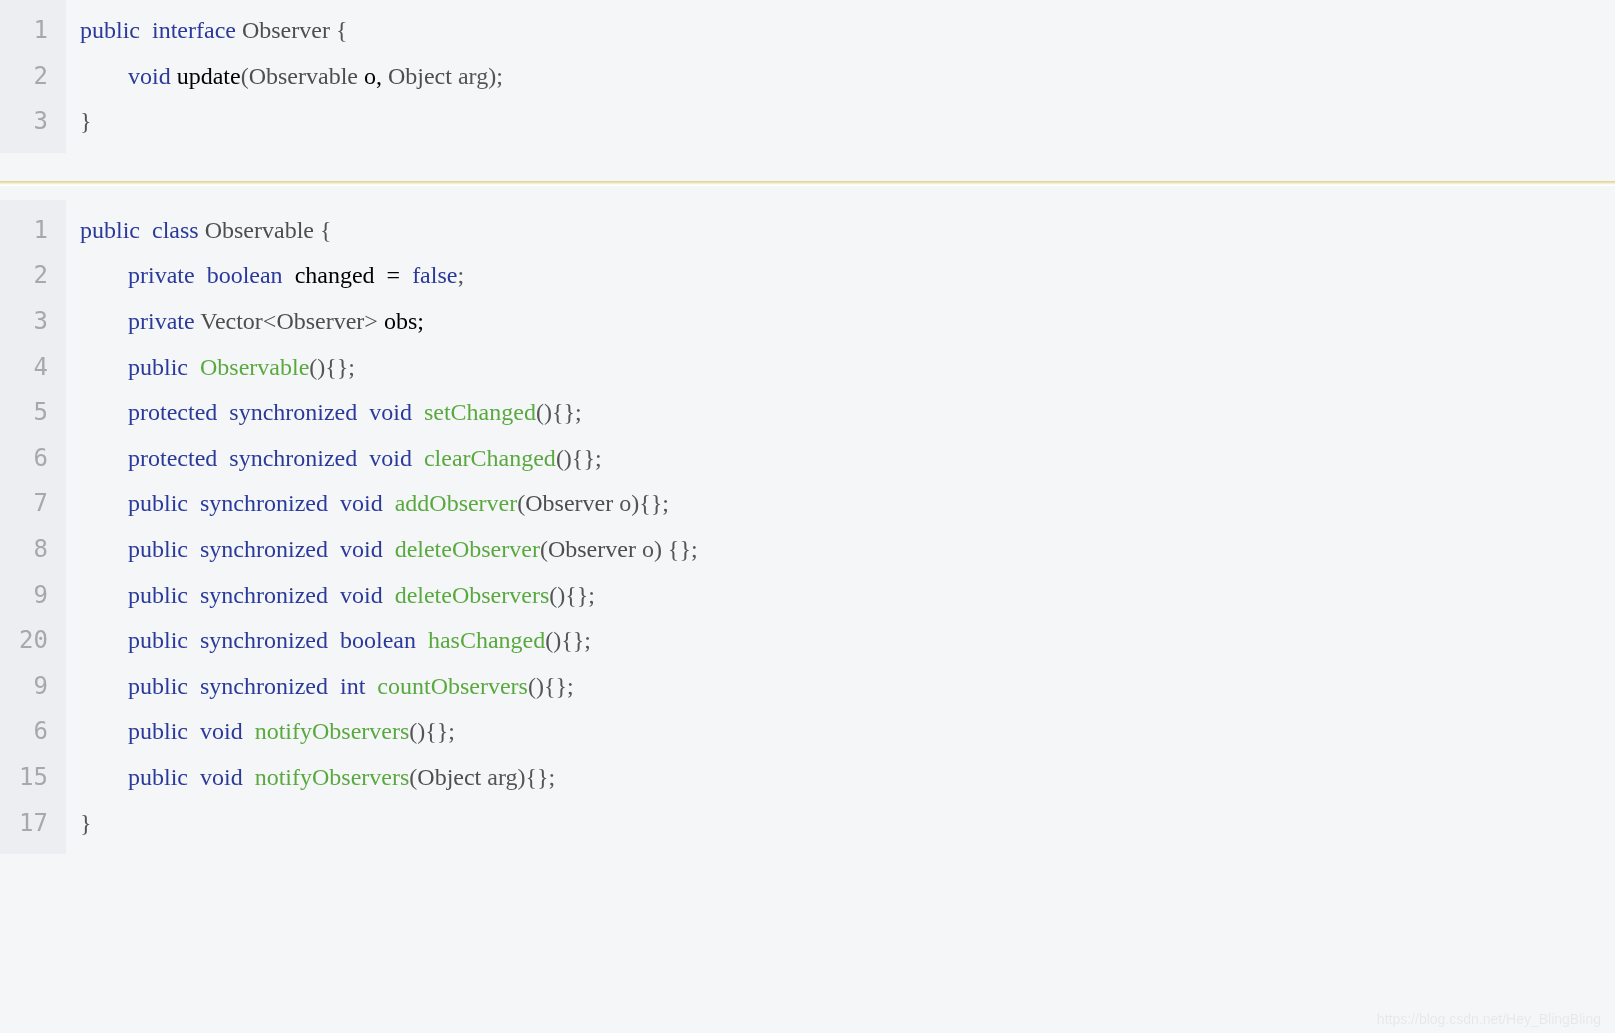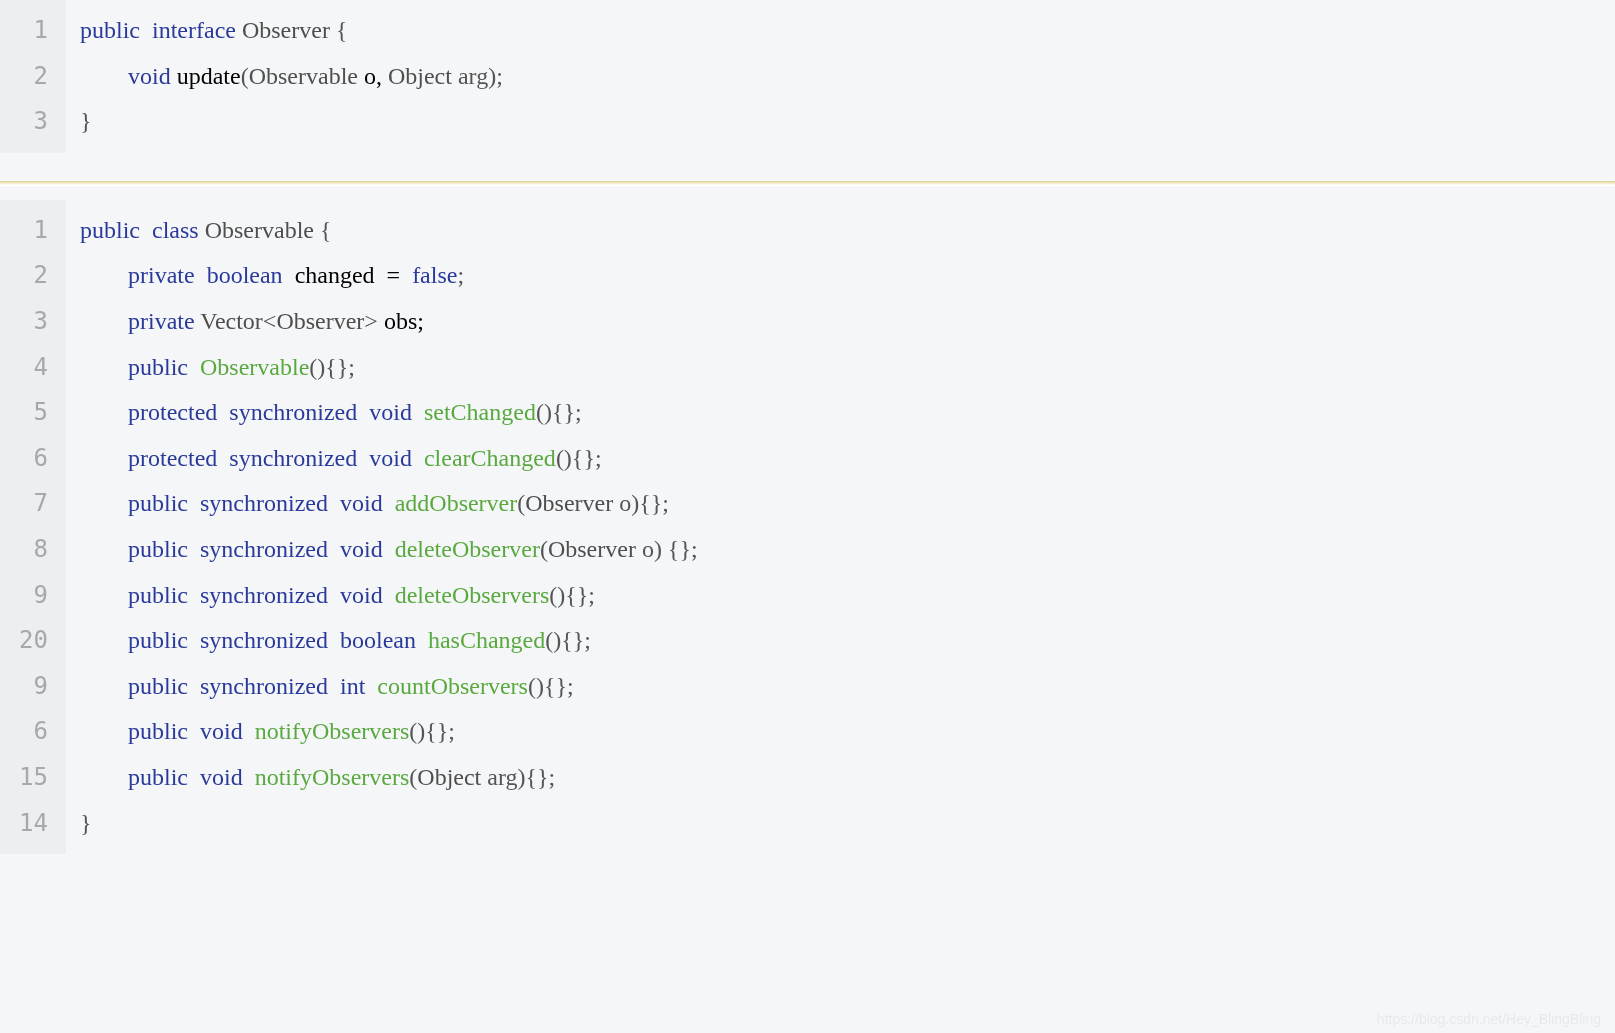--- a/index.html
+++ b/index.html
@@ -89,19 +89,19 @@
         <div>4</div>
         <div>5</div>
         <div>6</div>
         <div>7</div>
         <div>8</div>
         <div>9</div>
         <div>20</div>
         <div>9</div>
         <div>6</div>
         <div>15</div>
-        <div>14</div>
+        <div>17</div>
       </div>
     <div class="code" id="code-1"><span class="line"><span class="kw">public</span><span>  </span><span class="kw">class</span><span> </span><span class="type">Observable</span><span class="punc"> {</span></span><span class="line"><span class="indent"></span><span class="kw">private</span><span>  </span><span class="kw">boolean</span><span>  </span><span class="ident">changed  =  </span><span class="kw">false</span><span class="punc">;</span></span><span class="line"><span class="indent"></span><span class="kw">private</span><span> </span><span class="type">Vector&lt;Observer&gt;</span><span class="ident"> obs;</span></span><span class="line"><span class="indent"></span><span class="kw">public</span><span>  </span><span class="fn">Observable</span><span class="punc">(){};</span></span><span class="line"><span class="indent"></span><span class="kw">protected</span><span>  </span><span class="kw">synchronized</span><span>  </span><span class="kw">void</span><span>  </span><span class="fn">setChanged</span><span class="punc">(){};</span></span><span class="line"><span class="indent"></span><span class="kw">protected</span><span>  </span><span class="kw">synchronized</span><span>  </span><span class="kw">void</span><span>  </span><span class="fn">clearChanged</span><span class="punc">(){};</span></span><span class="line"><span class="indent"></span><span class="kw">public</span><span>  </span><span class="kw">synchronized</span><span>  </span><span class="kw">void</span><span>  </span><span class="fn">addObserver</span><span class="punc">(</span><span class="type">Observer</span><span class="punc"> o){};</span></span><span class="line"><span class="indent"></span><span class="kw">public</span><span>  </span><span class="kw">synchronized</span><span>  </span><span class="kw">void</span><span>  </span><span class="fn">deleteObserver</span><span class="punc">(</span><span class="type">Observer</span><span class="punc"> o) {};</span></span><span class="line"><span class="indent"></span><span class="kw">public</span><span>  </span><span class="kw">synchronized</span><span>  </span><span class="kw">void</span><span>  </span><span class="fn">deleteObservers</span><span class="punc">(){};</span></span><span class="line"><span class="indent"></span><span class="kw">public</span><span>  </span><span class="kw">synchronized</span><span>  </span><span class="kw">boolean</span><span>  </span><span class="fn">hasChanged</span><span class="punc">(){};</span></span><span class="line"><span class="indent"></span><span class="kw">public</span><span>  </span><span class="kw">synchronized</span><span>  </span><span class="kw">int</span><span>  </span><span class="fn">countObservers</span><span class="punc">(){};</span></span><span class="line"><span class="indent"></span><span class="kw">public</span><span>  </span><span class="kw">void</span><span>  </span><span class="fn">notifyObservers</span><span class="punc">(){};</span></span><span class="line"><span class="indent"></span><span class="kw">public</span><span>  </span><span class="kw">void</span><span>  </span><span class="fn">notifyObservers</span><span class="punc">(</span><span class="type">Object</span><span class="punc"> arg){};</span></span><span class="line"><span class="punc">}</span></span></div>
   </div>
 
   <div class="watermark">https://blog.csdn.net/Hey_BlingBling</div>
 </div>
 
 </body></html>

